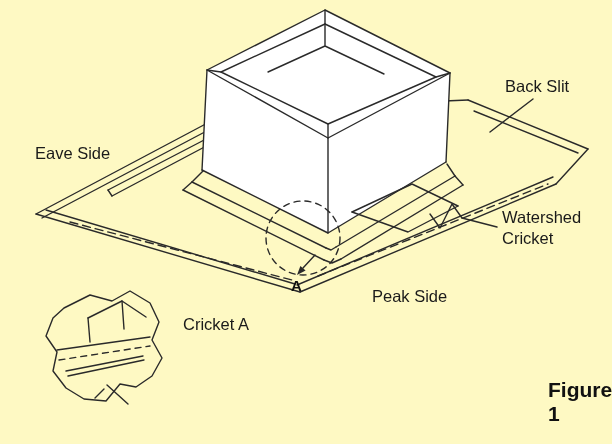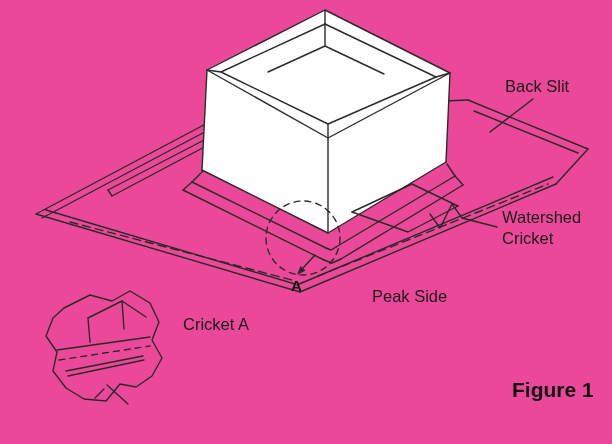--- a/index.html
+++ b/index.html
@@ -1,26 +1,26 @@
 <!DOCTYPE html>
 <html><head>
 <meta charset="utf-8">
 <style>
   html,body { margin:0; padding:0; background:#ffffff; }
   #stage {
-    position:relative; width:612px; height:444px; background:#ec4899;
+    position:relative; width:612px; height:444px; background:#fef9c3;
     font-family:"Liberation Sans", sans-serif; overflow:hidden;
   }
   #stage svg { position:absolute; left:0; top:0; }
   .lbl {
     position:absolute; font-size:16.5px; color:#1a1a1a; white-space:nowrap;
     line-height:1.25;
   }
   .lbl-wrap { white-space:normal; width:96px; }
-  .fig-caption { position:absolute; font-size:21px; font-weight:bold; color:#111; }
+  .fig-caption { position:absolute; font-size:21px; font-weight:bold; color:#111;margin-left:36px; }
   .marker-a { position:absolute; font-size:15px; font-weight:bold; color:#111; }
   .ln { stroke:#2a2a2a; stroke-width:1.4; fill:none; stroke-linecap:round; stroke-linejoin:round; }
   .ln-dash { stroke-dasharray:8 5; }
   .ln-dash2 { stroke-dasharray:6 5; }
   .fill-white { fill:#ffffff; stroke:none; }
   .arrowhead { fill:#2a2a2a; stroke:none; }
 </style>
 </head>
 <body>
 
@@ -102,20 +102,21 @@
       <path class="ln" d="M57,350 L150,337"></path>
       <path class="ln ln-dash2" d="M59,360 L150,346"></path>
       <path class="ln" d="M66,371 L143,356"></path>
       <path class="ln" d="M68,376 L144,360"></path>
       <path class="ln" d="M95,398 L104,389"></path>
     </g>
   </svg>
 
   <div class="lbl" style="left:505px; top:76px;">Back Slit</div>
 
+  <div class="lbl" style="left:35px; top:143px;">Eave Side</div>
 
   <div class="lbl" style="left:372px; top:286px;">Peak Side</div>
 
   <div class="lbl lbl-wrap" style="left:502px; top:207px;">Watershed Cricket</div>
 
   <div class="marker-a" style="left:291px; top:277px;">A</div>
 
   <div class="lbl" style="left:183px; top:314px;">Cricket A</div>
 
 

